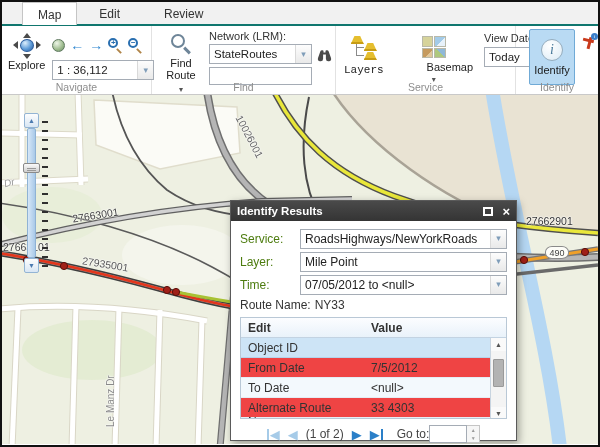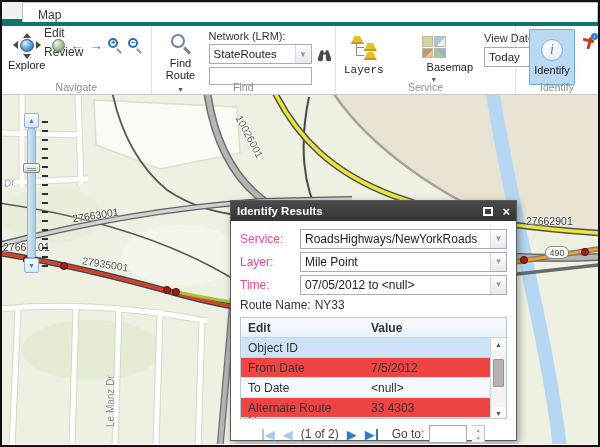--- a/index.html
+++ b/index.html
@@ -2,21 +2,21 @@
 <html><head>
 <meta charset="utf-8">
 <style>
   * { box-sizing: border-box; }
   html,body { margin:0; padding:0; background:#888; }
   .screen{
     width:600px;height:447px;border:2px solid #111;background:#fff;
     position:relative;font-family:"Liberation Sans",sans-serif;overflow:hidden;
   }
   
-  .tabbar{height:24px;background:#f1f1f1;border-bottom:7px solid #0f766e;display:flex;padding-left:20px;flex-direction:column;}
+  .tabbar{height:24px;background:#f1f1f1;border-bottom:2px solid #0f766e;display:flex;padding-left:20px;}
   .tab{font-size:12px;color:#333;padding:5px 22px 0 22px;cursor:default;}
   .tab.active{background:#fff;border:1px solid #c5c5c5;border-bottom:none;margin-bottom:-1px;padding:5px 15px 0 15px;}
   .ribbon{height:69px;background:#fff;display:flex;border-bottom:1px solid #c9c9c9;}
   .grp{position:relative;border-right:1px solid #e2e2e2;height:100%;}
   .grp-label{position:absolute;bottom:1px;left:0;right:0;text-align:center;font-size:10.5px;color:#8d8d8d;}
   .g-nav{width:150px;} .g-find{width:185px;} .g-cont{width:180px;} .g-id{flex:1;}
   .icon-btn{display:flex;flex-direction:column;align-items:center;font-size:11px;color:#222;line-height:1.15;}
   
   .pan{position:relative;width:26px;height:24px;margin-bottom:1px;}
   .pan .sphere{position:absolute;left:6px;top:5px;width:14px;height:13px;border-radius:50%;
@@ -94,21 +94,21 @@
   
   .dlg{position:absolute;left:228px;top:105px;width:287px;height:241px;border:1px solid #5a5a5a;
     background:#fff;box-shadow:2px 3px 8px rgba(0,0,0,.35);}
   .dlg-title{height:20px;background:linear-gradient(#4a4a4a,#343434);display:flex;align-items:center;padding:8px 6px;}
   .dlg-title .tt{flex:1;font-size:11.5px;font-weight:bold;color:#fff;}
   .win-max{width:10px;height:9px;border:2px solid #fff;margin-right:9px;}
   .win-close{color:#fff;font-size:13px;font-weight:bold;line-height:1;}
   .win-close::after{content:"\00D7";}
   .dlg-body{padding:6px 9px 0 9px;}
   .fld{display:flex;align-items:center;height:23px;}
-  .fld .lbl{width:60px;font-size:12px;color:#ec4899;}
+  .fld .lbl{width:60px;font-size:12px;color:#4d7c0f;}
   .fld .combo{flex:1;}
   .fld .combo .val{font-size:12px;padding-top:2px;}
   .routename{height:18px;font-size:12px;color:#333;display:flex;gap:4px;align-items:center;}
   
   .tbl{margin-top:3px;border:1px solid #b9c8d6;height:102px;overflow:hidden;font-size:12px;color:#333;}
   .thead{display:flex;height:20px;background:linear-gradient(#fcfdff,#e9f2fa);border-bottom:1px solid #c3d3e2;font-weight:bold;}
   .thead .c1{width:123px;padding:3px 0 0 7px;} .thead .c2{flex:1;padding:3px 0 0 7px;} .thead .csp{width:16px;}
   .tbody{display:flex;height:82px;}
   .rows{flex:1;}
   .trow{display:flex;height:20px;border-bottom:1px solid #e4edf5;background:#ef4444;}
@@ -123,21 +123,21 @@
   .sb-thumb{position:absolute;left:2px;right:2px;top:8px;height:28px;background:#b3b3b3;border:1px solid #9a9a9a;border-radius:1px;}
   
   .pager{height:30px;display:flex;align-items:center;justify-content:center;gap:8px;font-size:12px;color:#444;}
   .pg{display:flex;align-items:center;gap:1px;line-height:1;}
   .pg .glyph{font-size:13px;}
   .pg .bar{width:2px;height:11px;}
   .pg-prev .glyph::after,.pg-first .glyph::after{content:"\25C0";}
   .pg-next .glyph::after,.pg-last .glyph::after{content:"\25B6";}
   .pg.lt .glyph{color:#a6cbe8;} .pg.lt .bar{background:#a6cbe8;}
   .pg.en .glyph{color:#2a7fc8;} .pg.en .bar{background:#2a7fc8;}
-  .goto-wrap{display:flex;align-items:center;gap:5px;margin-left:6px;}
+  .goto-wrap{display:flex;align-items:center;margin-left:6px;}
   .goto-input{width:38px;height:18px;border:1px solid #a5acb5;font-size:12px;padding:0 3px;}
   .spinner{width:13px;height:18px;display:flex;flex-direction:column;border:1px solid #c5c5c5;border-left:none;}
   .spinner div{flex:1;display:flex;align-items:center;justify-content:center;background:#f6f6f6;}
   .spinner div span{font-size:5px;color:#999;line-height:1;}
   .sp-up span::after{content:"\25B2";} .sp-dn span::after{content:"\25BC";}
 </style>
 </head>
 <body>
 
 <div class="screen">
@@ -167,20 +167,26 @@
           <span class="nav-arrow a-left"></span>
           <span class="nav-arrow a-right"></span>
           <div class="mag">
               <div class="ring">+</div>
               <div class="handle"></div>
             </div>
           <div class="mag">
               <div class="ring">−</div>
               <div class="handle"></div>
             </div>
+        </div>
+        <div class="combo" style="width:102px;margin-top:5px;">
+          <span class="val">1 : 36,112</span>
+          <span class="dd">
+              <span class="dd-arrow"></span>
+            </span>
         </div>
       </div>
       <div class="grp-label">Navigate</div>
     </div>
 
     <div class="grp g-find" style="display:flex;gap:9px;padding:4px 0 0 10px;">
       <div class="icon-btn" style="width:38px;margin-top:4px;">
         <div class="mag" style="width:20px;height:20px;">
           <div class="ring" style="width:14px;height:14px;border-color:#6e8598;"></div>
           <div class="handle" style="width:8px;height:3px;background:#6e8598;right:0;bottom:2px;"></div>

